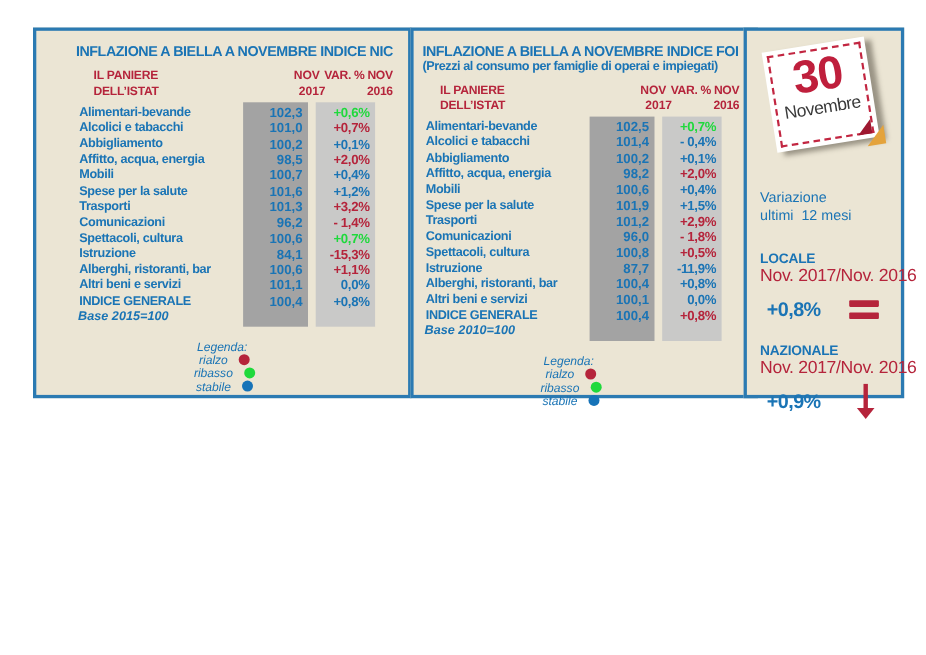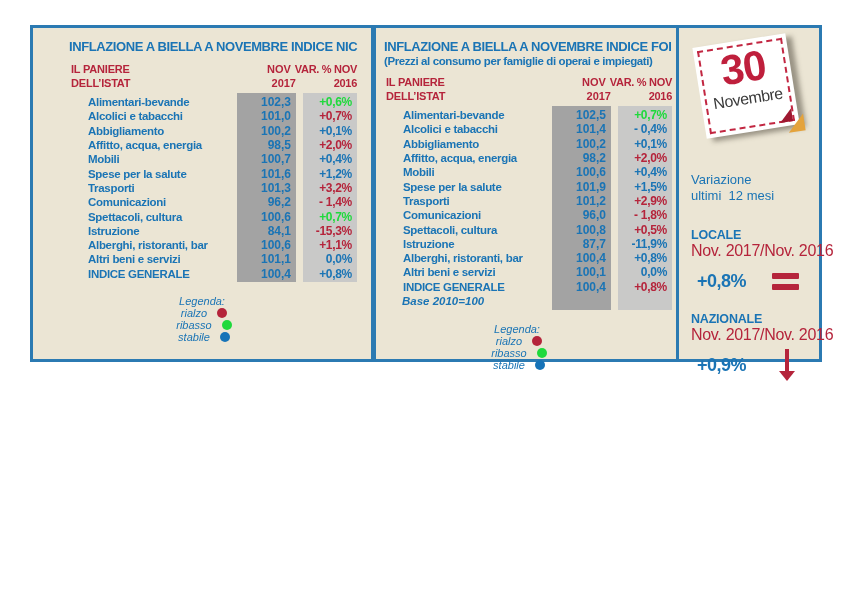--- a/index.html
+++ b/index.html
@@ -33,43 +33,43 @@
     font-size:13px;font-weight:bold;color:var(--blue);
     letter-spacing:-0.4px;white-space:nowrap;
   }
   .panel-subtitle{
     margin:1px 8px 0 8px;
     font-size:11.5px;font-weight:bold;color:var(--blue);
     letter-spacing:-0.4px;white-space:nowrap;
   }
   .hdr{margin:8px 10px 0 10px;color:var(--red);font-weight:bold;}
   .hrow{display:flex;line-height:14px;font-size:11px;white-space:nowrap;}
-  .h-lbl{flex:1;letter-spacing:-0.2px;}
+  .h-lbl{flex:1;letter-spacing:-0.2px;margin-left:14px;}
   .h-val{flex:0 0 60px;text-align:right;padding-right:4px;box-sizing:border-box;}
   .h-var{flex:0 0 61px;text-align:right;padding-right:4px;box-sizing:border-box;letter-spacing:-0.3px;}
 
-  .rows{position:relative;margin:5px 10px 0 26px;}
+  .rows{position:relative;margin:5px 10px 0 10px;}
   .band{position:absolute;top:-2px;bottom:-1px;}
   .band-val{left:150px;width:59px;background:var(--band-dark);}
   .band-var{left:216px;width:54px;background:var(--band-light);}
   .row{display:flex;height:14.3px;align-items:center;position:relative;white-space:nowrap;}
   .lbl{flex:0 0 150px;font-size:11.5px;font-weight:bold;color:var(--blue);letter-spacing:-0.3px;padding-left:1px;box-sizing:border-box;}
   .val{flex:0 0 59px;font-size:12px;font-weight:bold;color:var(--blue);text-align:right;padding-right:5px;box-sizing:border-box;}
   .sp{flex:0 0 7px;}
   .var{flex:0 0 54px;font-size:12px;font-weight:bold;text-align:right;padding-right:5px;box-sizing:border-box;letter-spacing:-0.3px;}
   .var[data-dir="up"]{color:var(--red);}
   .var[data-dir="down"]{color:var(--green);}
   .var[data-dir="stable"]{color:var(--blue);}
   .base-row{height:15px;display:flex;align-items:center;position:relative;}
   .base-row span{font-size:11.5px;font-style:italic;font-weight:bold;color:var(--blue);}
 
   .legend{margin:14px 10px 0 10px;display:flex;align-items:center;
     font-size:11px;font-style:italic;color:var(--blue);flex-direction:column;}
   .legend .lg-title{margin-right:28px;}
-  .legend .lg-item{display:flex;align-items:center;margin-right:24px;}
+  .legend .lg-item{display:flex;align-items:flex-start;margin-right:24px;}
   .legend .lg-item span{margin-right:10px;}
   .dot{width:10px;height:10px;border-radius:50%;display:inline-block;}
   .dot[data-dir="up"]{background:var(--red);}
   .dot[data-dir="down"]{background:var(--green);}
   .dot[data-dir="stable"]{background:#1673b8;}
 
   
   .cal-wrap{position:relative;height:128px;}
   .cal-tile{
     position:absolute;left:20px;top:12px;width:94px;height:92px;
@@ -193,20 +193,23 @@
         <span class="val">101,1</span>
         <span class="sp"></span>
         <span class="var" data-dir="stable">0,0%</span>
       </div>
     <div class="row">
         <span class="lbl">INDICE GENERALE</span>
         <span class="val">100,4</span>
         <span class="sp"></span>
         <span class="var" data-dir="stable">+0,8%</span>
       </div>
+    <div class="base-row">
+        <span>Base 2015=100</span>
+      </div>
   </div>
 
   <div class="legend">
     <span class="lg-title">Legenda:</span>
     <span class="lg-item">
         <span>rialzo</span>
         <i class="dot" data-dir="up"></i>
       </span>
     <span class="lg-item">
         <span>ribasso</span>

